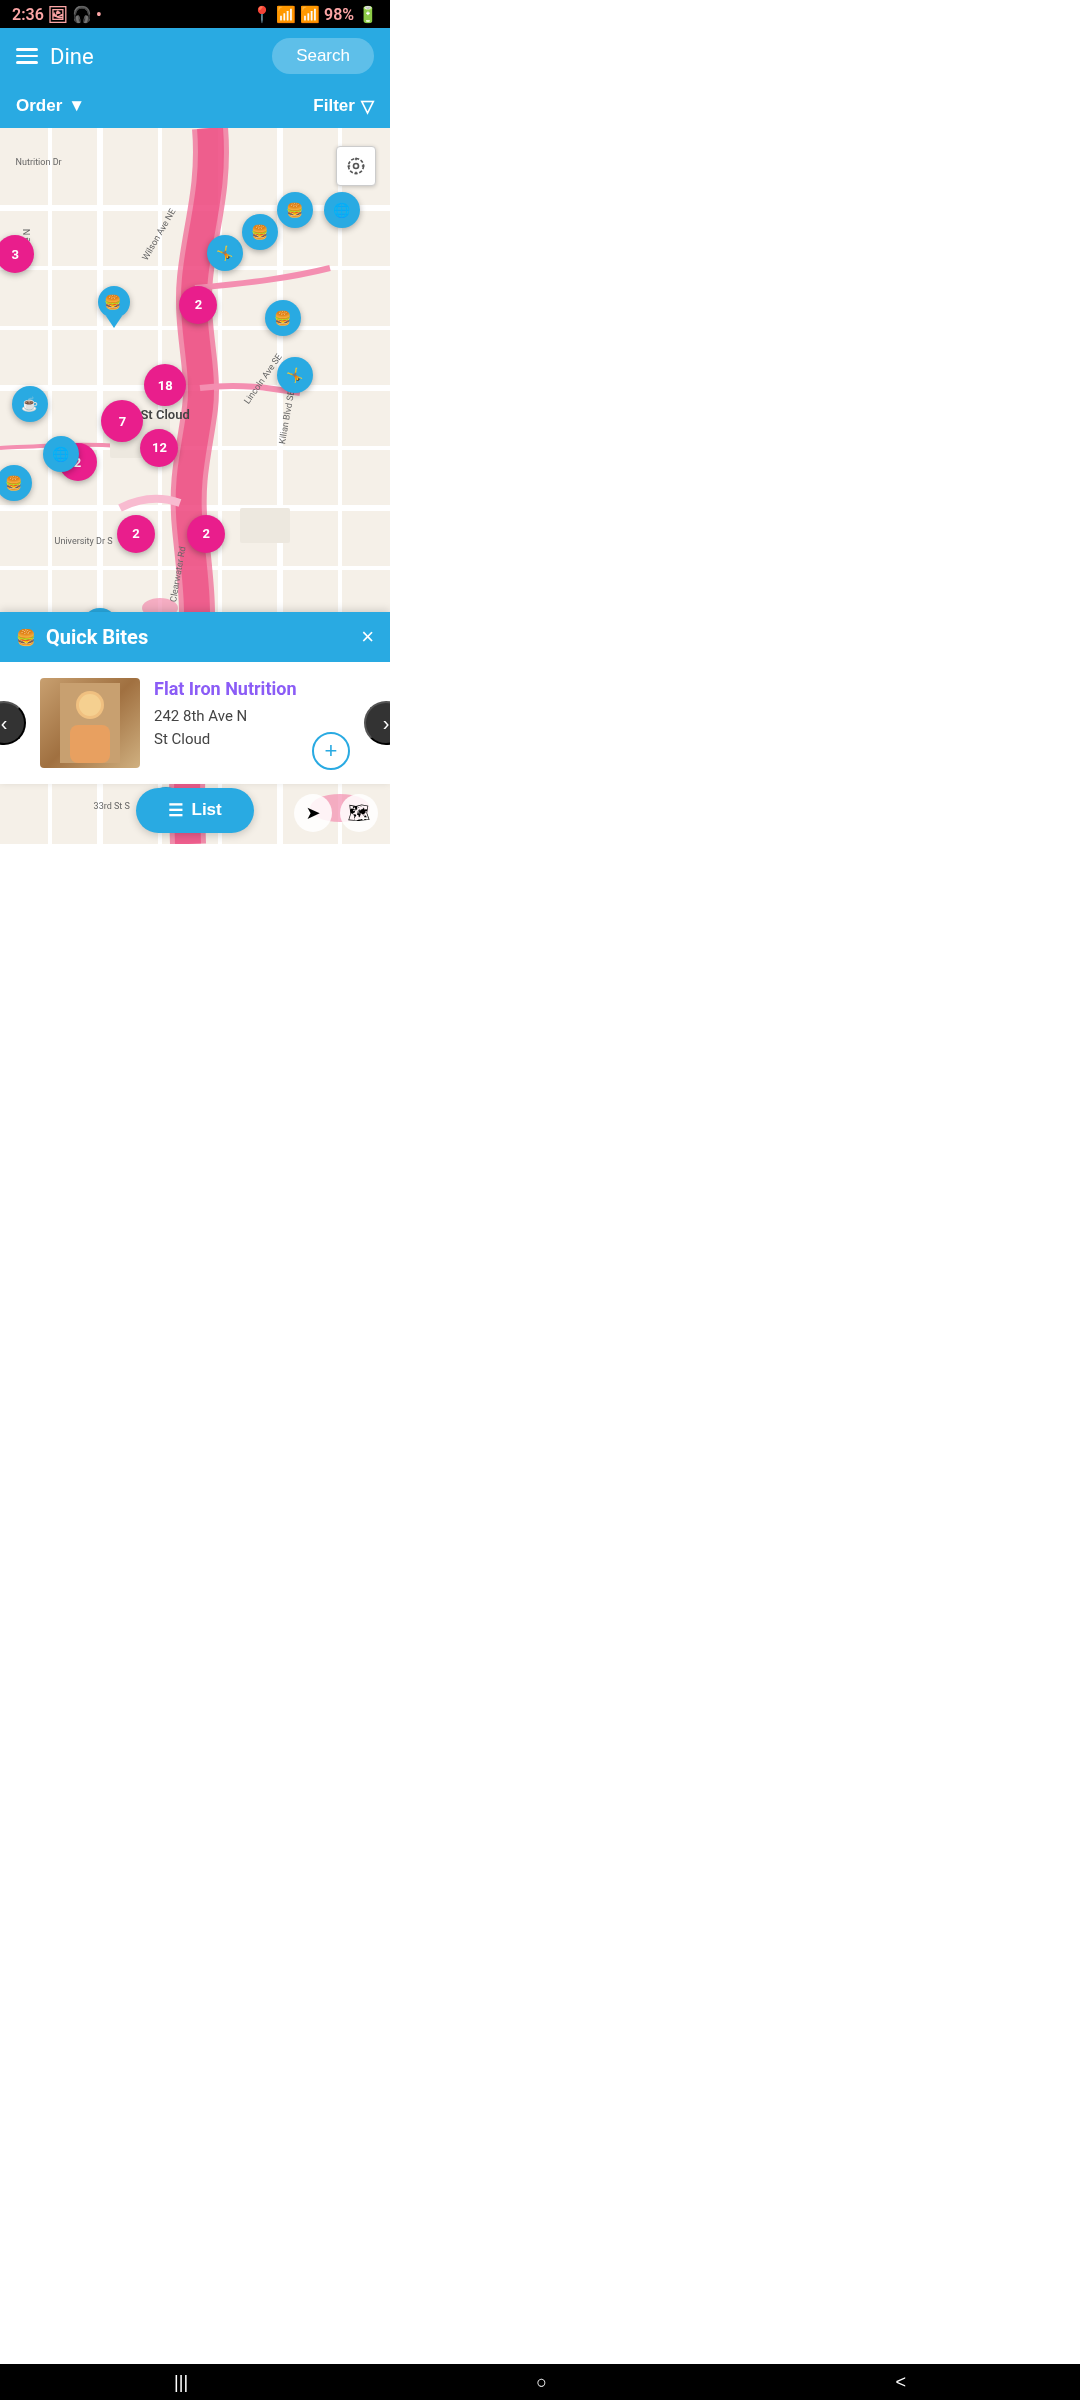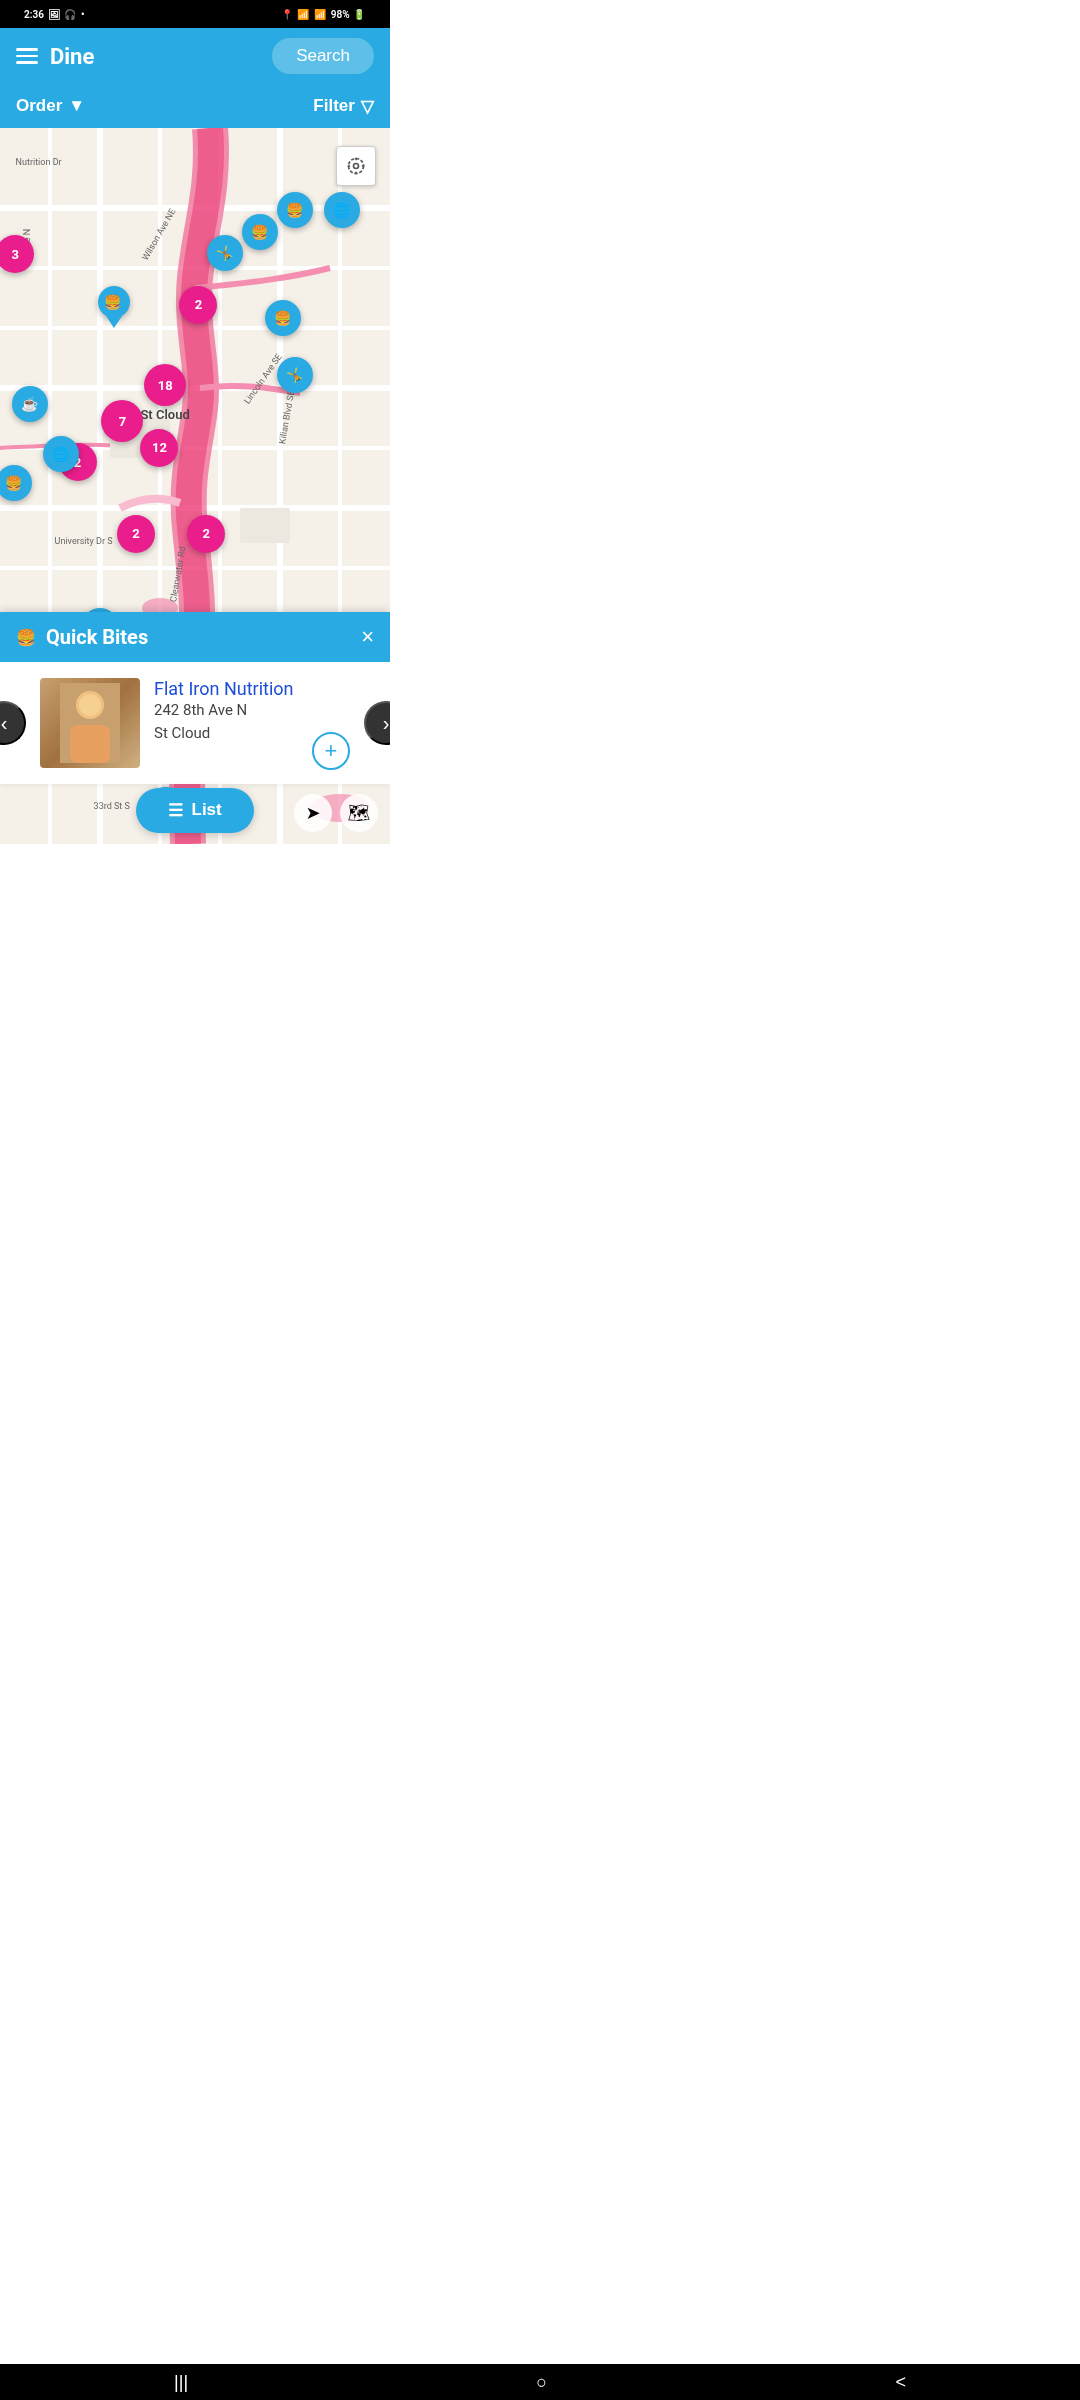--- a/index.html
+++ b/index.html
@@ -9,27 +9,27 @@
       height: 844px;
       font-family: 'Roboto', Arial, sans-serif;
       background: #fff;
       overflow: hidden;
       position: relative;
     }
 
     
     .status-bar {
       background: #000;
-      color: #ffffff;
+      color: #fca5a5;
       height: 28px;
       display: flex;
       align-items: center;
       justify-content: space-between;
-      padding: 0 24px;
-      font-size: 10px;
+      padding: 0 12px;
+      font-size: 16px;
       font-weight: 600;
       position: relative;
       z-index: 100;
     }
     .status-left { display: flex; align-items: center; gap: 4px; }
     .status-right { display: flex; align-items: center; gap: 4px; }
 
     
     .top-header {
       background: #29aae2;
@@ -55,21 +55,21 @@
     .hamburger-icon span {
       display: block;
       width: 22px;
       height: 2.5px;
       background: #fff;
       border-radius: 2px;
     }
     .app-title {
       color: #fff;
       font-size: 22px;
-      font-weight: 700;
+      font-weight: 400;
     }
     .search-btn {
       background: rgba(255,255,255,0.25);
       border: none;
       border-radius: 24px;
       color: #fff;
       font-size: 17px;
       padding: 8px 24px;
       cursor: pointer;
       font-weight: 500;
@@ -275,22 +275,23 @@
       height: 100%;
       background: linear-gradient(135deg, #c8a070 0%, #a07040 50%, #d0b080 100%);
       display: flex;
       align-items: center;
       justify-content: center;
       font-size: 28px;
     }
     .restaurant-info { flex: 1; }
     .restaurant-name {
       font-size: 18px;
-      font-weight: 400;
-      color: #1d4ed8;
+      font-weight: 700;
+      color: #8b5cf6;
+      margin-bottom: 6px;
     }
     .restaurant-addr {
       font-size: 15px;
       color: #444;
       line-height: 1.5;
     }
 
     .panel-nav-left {
       position: absolute;
       left: -18px;

